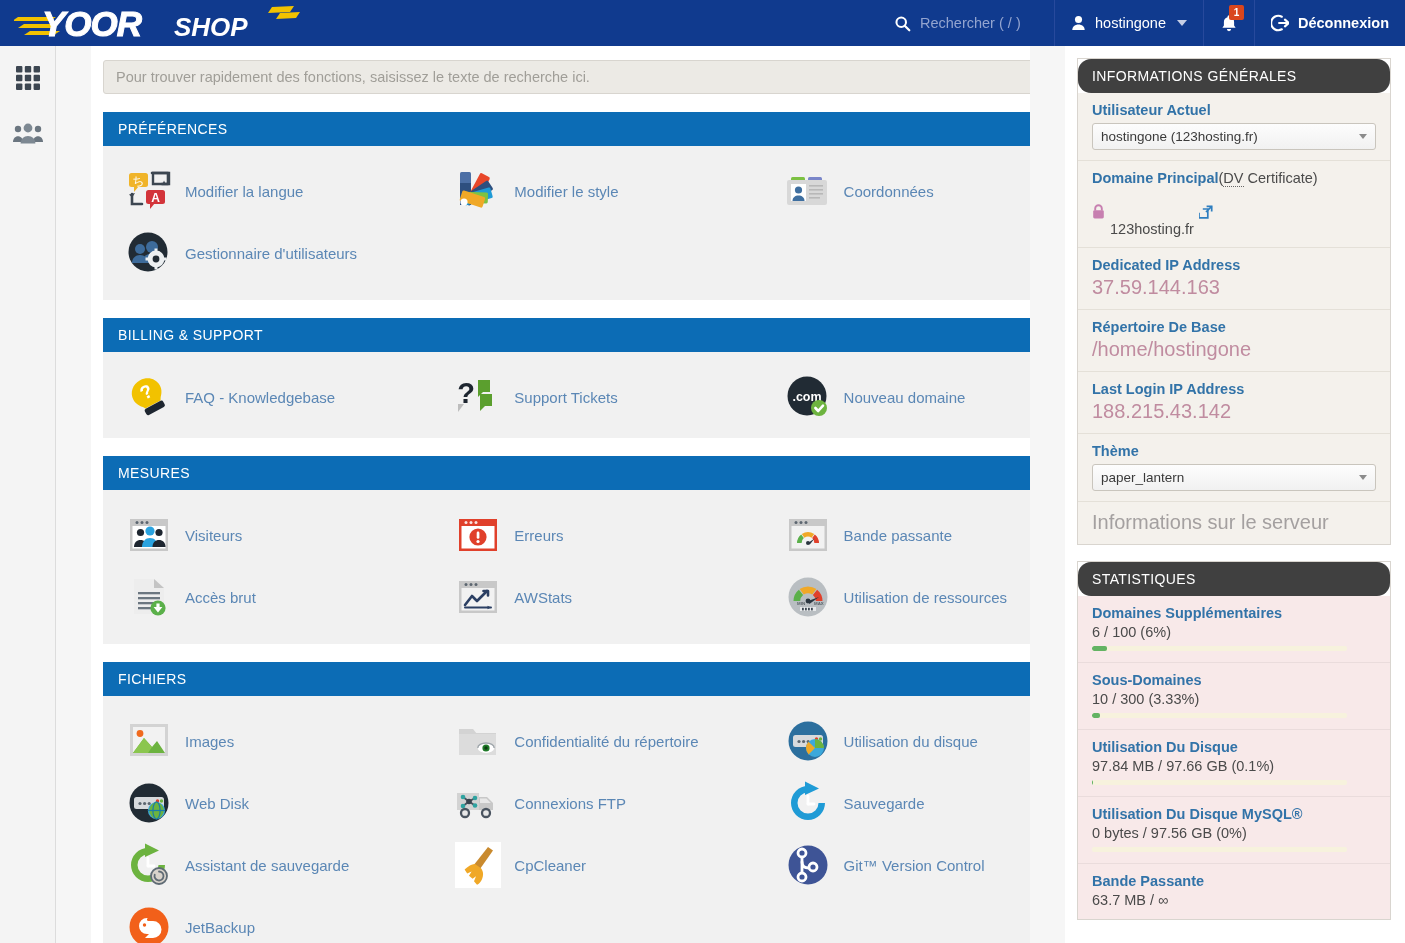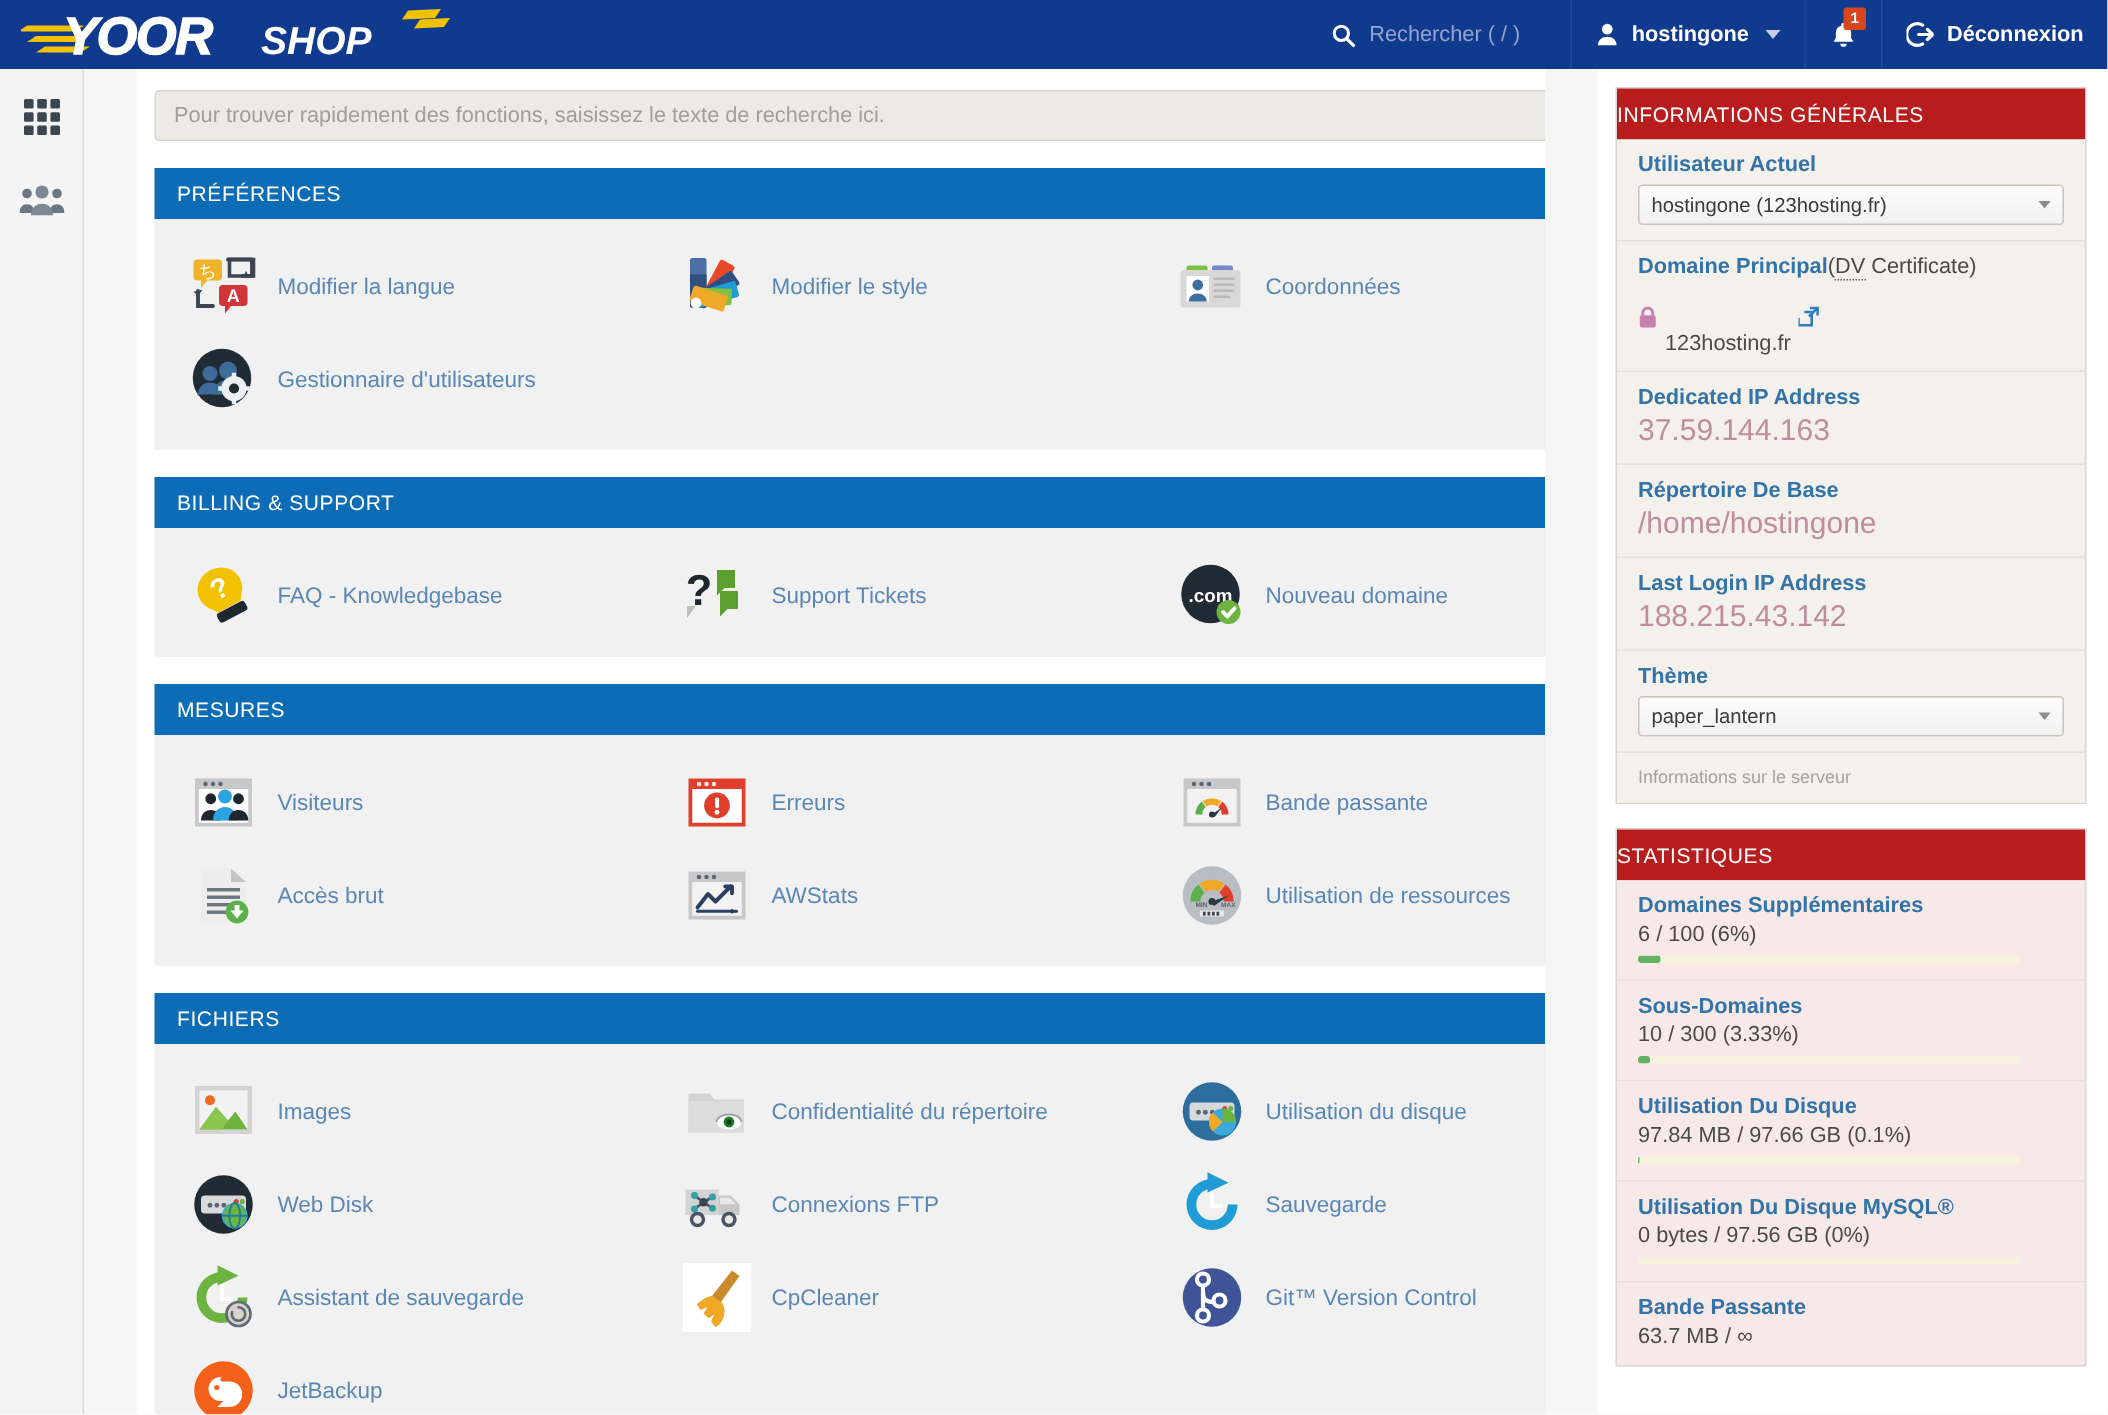--- a/index.html
+++ b/index.html
@@ -33,21 +33,21 @@
     font-size: 14.5px;
     border-left: 1px solid #27499c;
     position: relative;
     cursor: pointer;
     white-space: nowrap;
   }
   .nav-cell.first { border-left: none; }
   .nav-search { color: #9fb0d8; min-width: 176px; }
   .nav-search .ph { color: #93a4cf; font-size: 14.5px; }
   .nav-icon { margin-right: 9px; display: inline-flex; align-items: center; }
-  .nav-user { font-weight: bold; }
+  .nav-user { font-weight: normal; }
   .caret-down {
     width: 0; height: 0; margin-left: 11px;
     border-left: 5px solid transparent;
     border-right: 5px solid transparent;
     border-top: 6px solid #c6cfe6;
   }
   .bell-wrap { position: relative; display: inline-flex; }
   .badge {
     position: absolute; top: -9px; left: 9px;
     background: #d9461d; color: #fff;
@@ -142,35 +142,35 @@
 
   
   .rightbar {
     width: 340px; min-width: 340px;
     background: #ffffff;
     padding: 12px 14px 0 12px;
     overflow: hidden;
   }
   .card { border: 1px solid #d9d5cf; margin-bottom: 16px; }
   .card-head {
-    background: #b91c1c; color: #fff;
+    background: #404040; color: #fff;
     height: 34px; display: flex; align-items: center;
-    font-size: 14px; letter-spacing: .4px;
+    padding-left: 14px; font-size: 14px; letter-spacing: .4px; border-radius: 13px;
   }
   .card-body { background: #f4f1ec; }
   .info-row {
     padding: 9px 14px 10px 14px;
     border-bottom: 1px solid #e4e0d8;
   }
   .info-row:last-child { border-bottom: none; }
   .info-title { color: #3273a8; font-weight: bold; font-size: 14.5px; }
   .info-title .light { font-weight: normal; color: #4a4a4a; }
   .info-title .dotted { border-bottom: 1px dotted #666; }
   .info-val { color: #c08ca0; font-size: 20px; margin-top: 3px; }
-  .info-link { color: #a4a0a0; font-size: 12px; }
+  .info-link { color: #a4a0a0; font-size: 20px; }
   .select {
     width: 100%; height: 27px; margin-top: 5px;
     background: linear-gradient(#fdfdfd, #f1f1f1);
     border: 1px solid #c9c5bd; border-radius: 3px;
     display: flex; align-items: center;
     padding: 0 8px;
     font-size: 13.5px; color: #3a3a3a;
     cursor: pointer;
   }
   .select .sel-val { flex: 1; }

